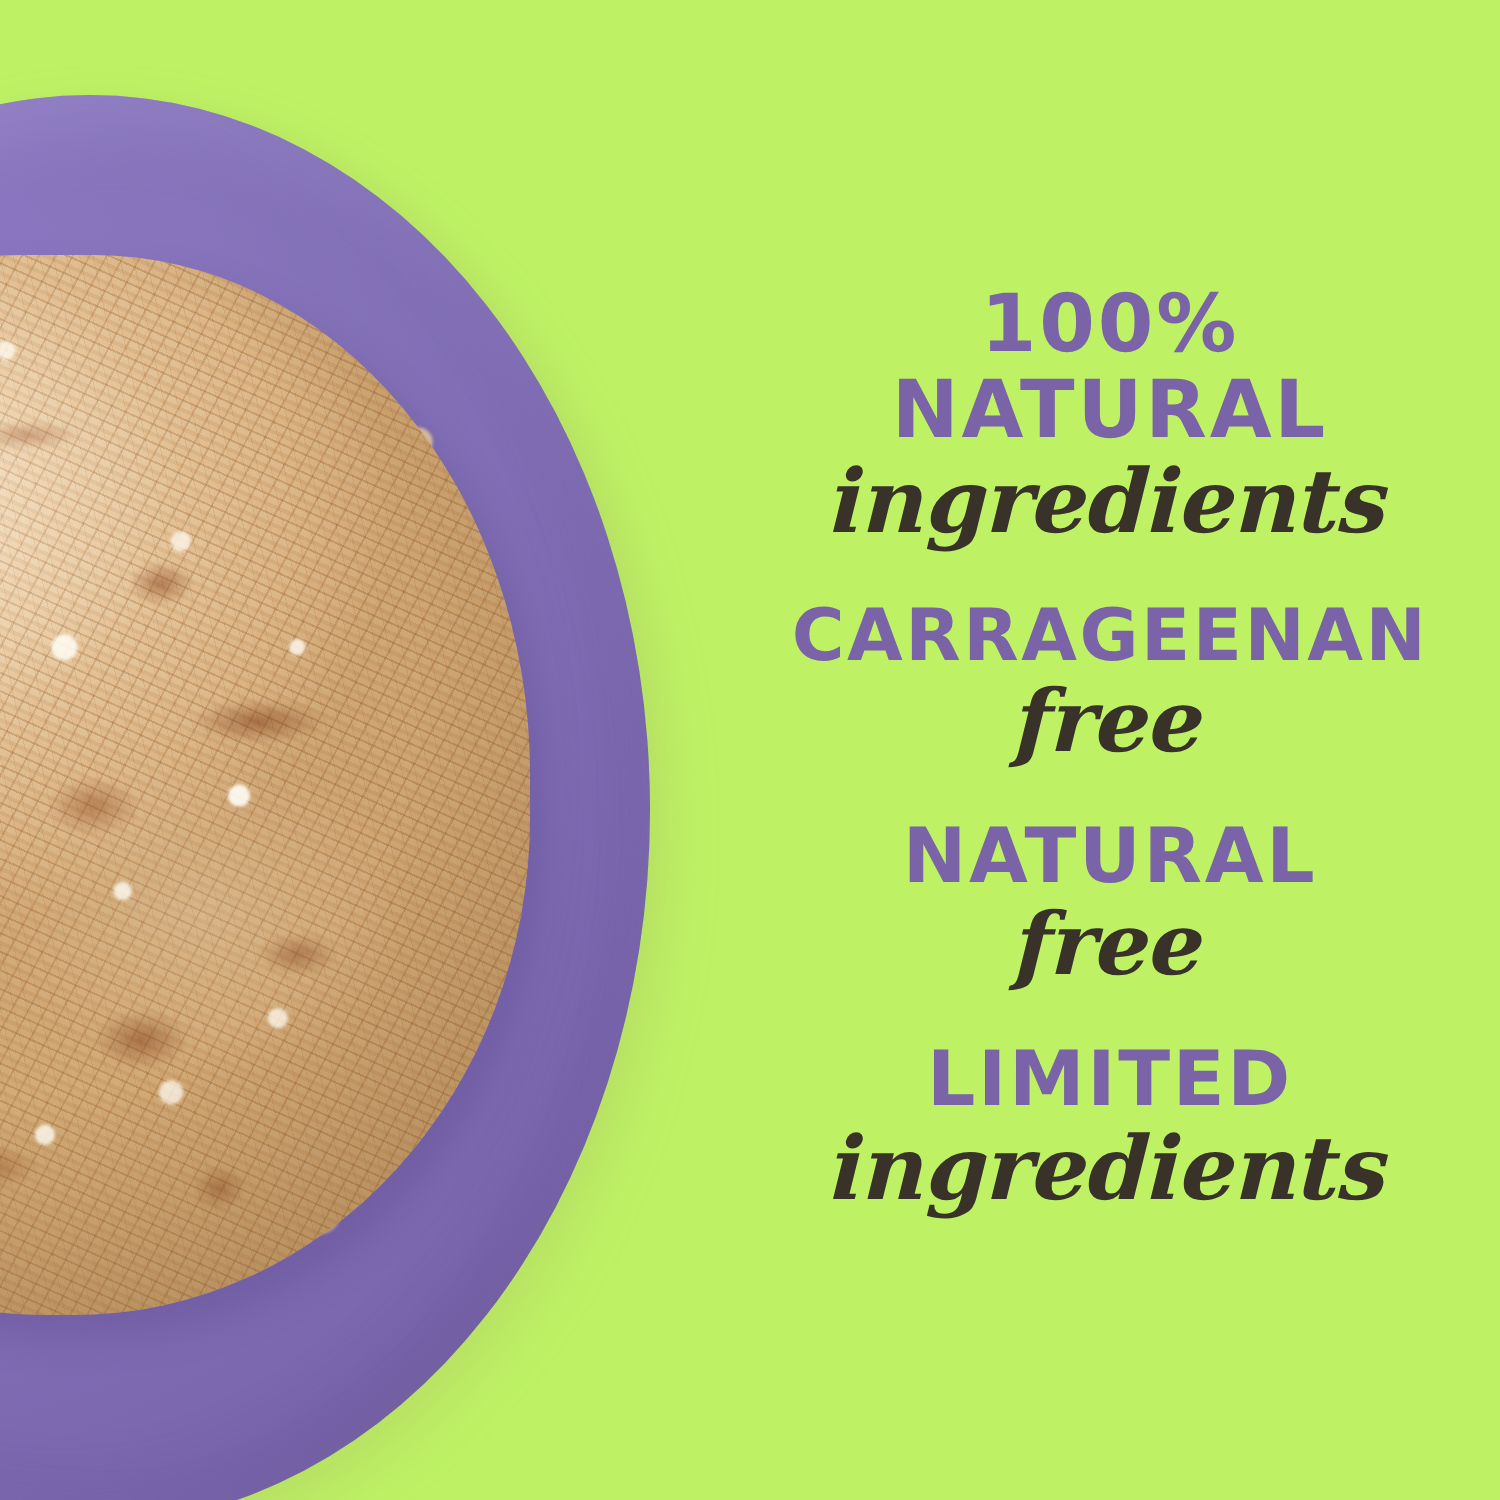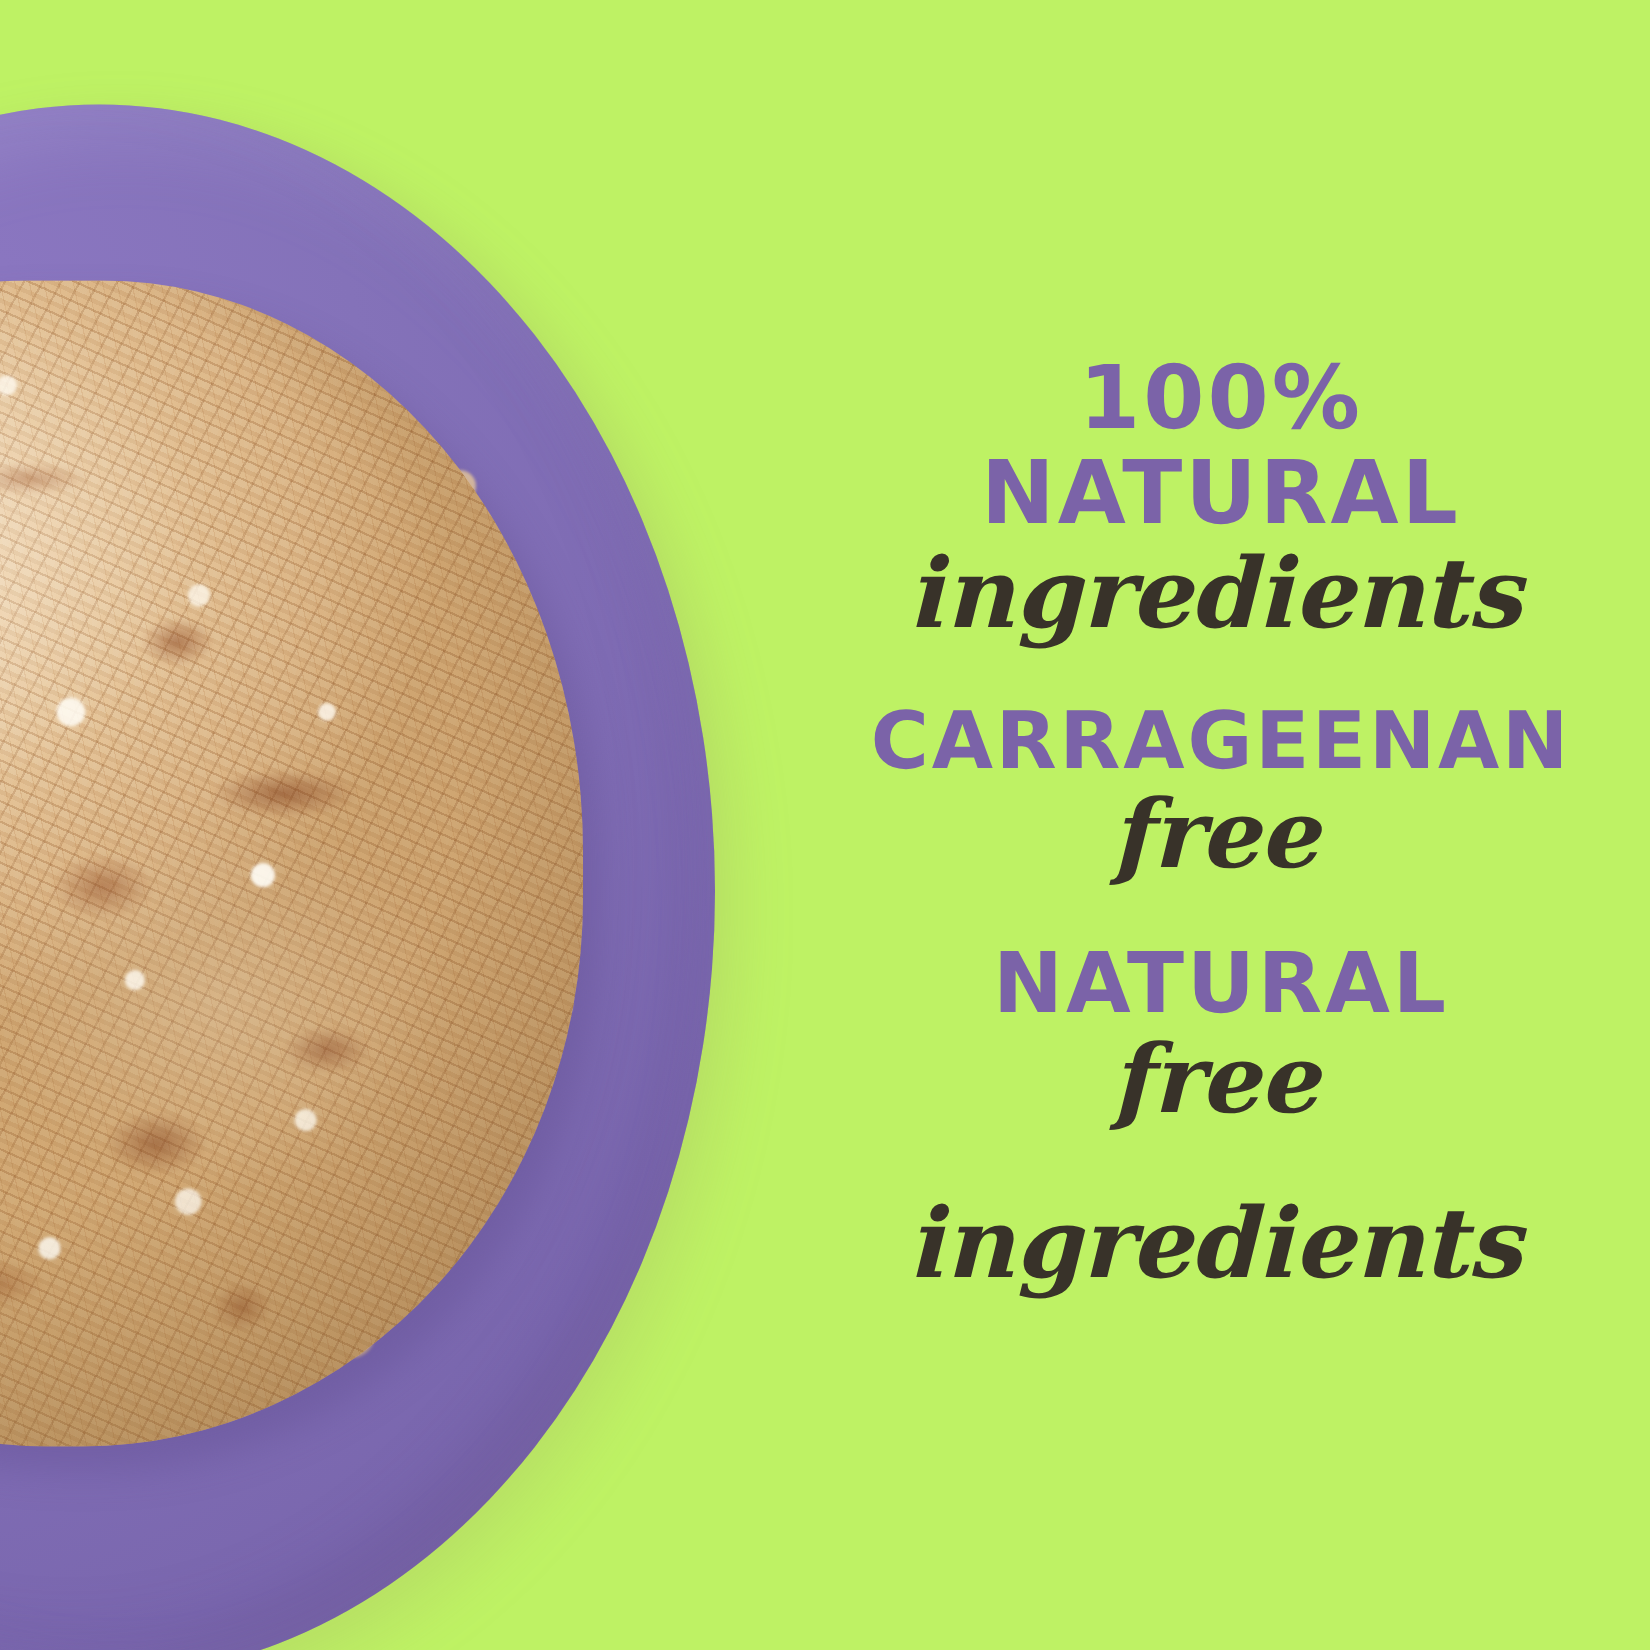--- a/index.html
+++ b/index.html
@@ -257,17 +257,18 @@
     </div>
 
     <div class="claim" data-idx="2">
 
       <span class="headline">NATURAL</span>
       <span class="script">free</span>
     </div>
 
     <div class="claim" data-idx="3">
 
+      <span class="headline">LIMITED</span>
       <span class="script">ingredients</span>
     </div>
 
   </div>
 </div>
 
 </body></html>

